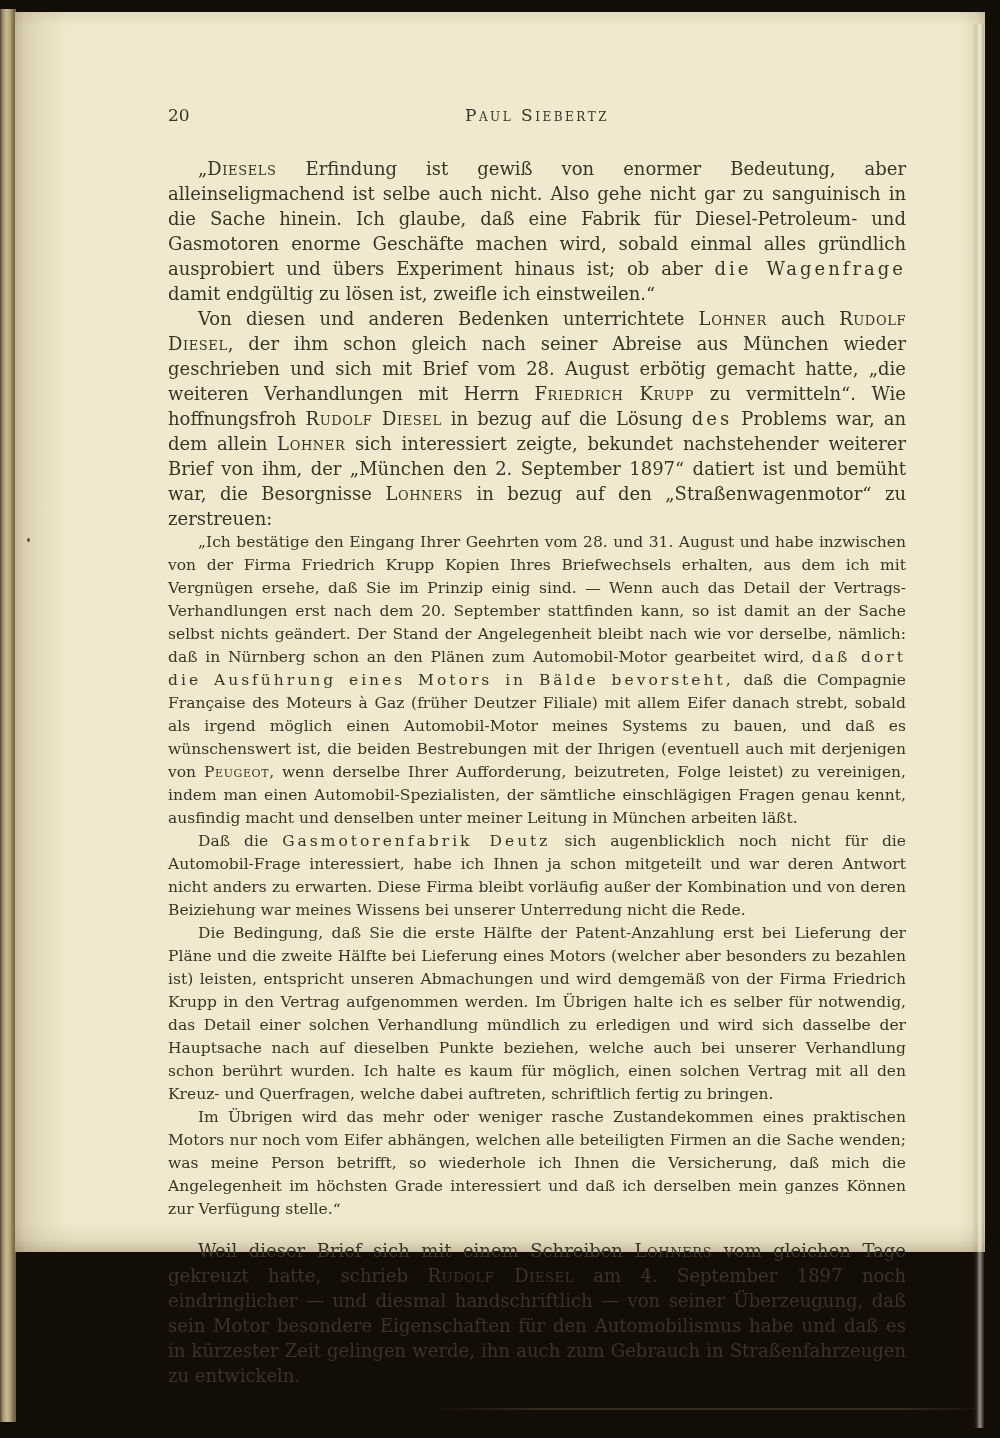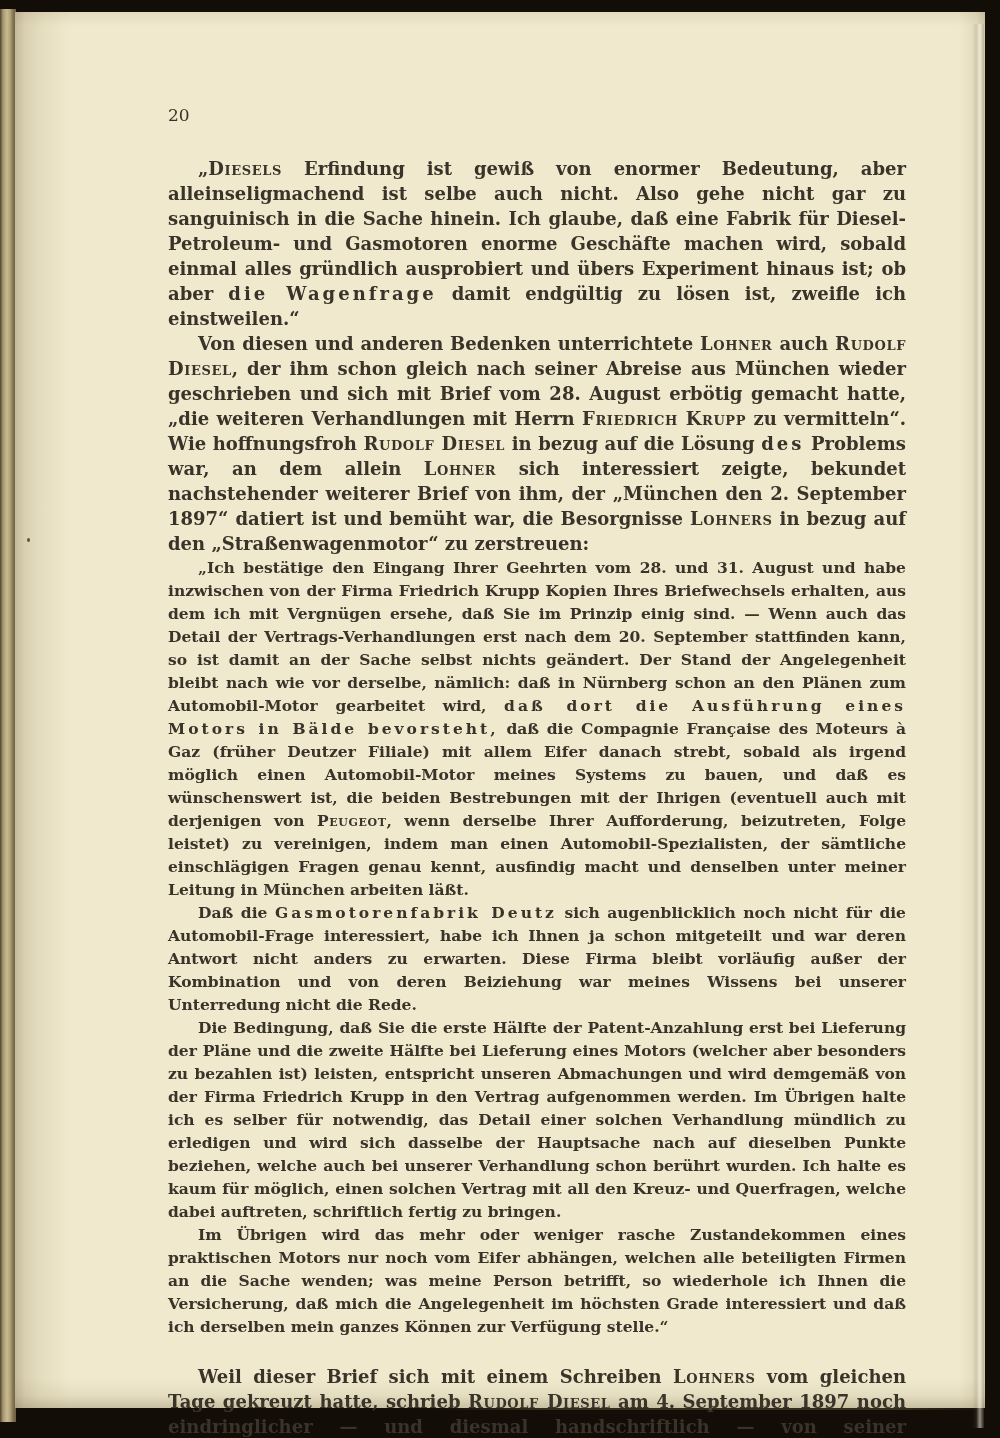--- a/index.html
+++ b/index.html
@@ -28,21 +28,21 @@
     width: 16px;
     background: linear-gradient(90deg,
       #4f452f 0px, #a5976f 3px, #c9ba92 7px,
       #b4a47c 10px, #83744f 13px, #6b5e41 16px);
   }
   .page {
     position: absolute;
     left: 15px;
     top: 12px;
     width: 970px;
-    height: 1396px;
+    height: 1240px;
     background:
       
       linear-gradient(90deg, rgba(130,112,74,0.40) 0px, rgba(138,121,82,0.22) 10px,
         rgba(150,134,94,0.12) 26px, rgba(150,134,94,0) 55px),
       
       linear-gradient(270deg, rgba(120,104,70,0.28) 0px, rgba(130,114,78,0.12) 9px,
         rgba(130,114,78,0) 26px),
       
       linear-gradient(0deg, rgba(110,95,62,0.30) 0px, rgba(120,105,70,0.10) 12px,
         rgba(120,105,70,0) 30px),
@@ -88,37 +88,36 @@
   .running-head {
     display: block;
     text-align: center;
     font-variant: small-caps;
     letter-spacing: 2.5px;
   }
   .para {
     margin: 0;
     text-align: justify;
     text-indent: 30px;
-    font-weight: bold;
   }
   .para.main {
     font-size: 18px;
     line-height: 25px;
   }
   .para.main + .para.main {
     margin-top: 0;
   }
   .para.letter {
     font-size: 15.5px;
     line-height: 23px;
   }
   .para.main + .para.letter {
   }
   .para.letter + .para.main {
-    margin-top: 26px;
+    margin-top: 17px;
   }
   .run-n {}
   .run-sc {
     font-variant: small-caps;
     letter-spacing: 0.6px;
   }
   .run-sp {
     letter-spacing: 3px;
   }
   .dust-speck {
@@ -132,20 +131,21 @@
 </style>
 </head>
 <body style="--paper: #f0e9cd; --ink: #3a3329; --background: #120d07;">
 
 <div class="scan">
   <div class="left-edge"></div>
 
   <div class="page">
     <div class="page-header">
       <span class="page-num">20</span>
+      <span class="running-head">Paul Siebertz</span>
     </div>
     <div class="text-block">
         <p class="para main"><span class="run-n">„</span><span class="run-sc">Diesels</span><span class="run-n"> Erfindung ist gewiß von enormer Bedeutung, aber alleinseligmachend ist selbe auch nicht. Also gehe nicht gar zu sanguinisch in die Sache hinein. Ich glaube, daß eine Fabrik für Diesel-Petroleum- und Gasmotoren enorme Geschäfte machen wird, sobald einmal alles gründlich ausprobiert und übers Experiment hinaus ist; ob aber </span><span class="run-sp">die Wagenfrage</span><span class="run-n"> damit endgültig zu lösen ist, zweifle ich einstweilen.“</span></p>
         <p class="para main"><span class="run-n">Von diesen und anderen Bedenken unterrichtete </span><span class="run-sc">Lohner</span><span class="run-n"> auch </span><span class="run-sc">Rudolf Diesel</span><span class="run-n">, der ihm schon gleich nach seiner Abreise aus München wieder geschrieben und sich mit Brief vom 28. August erbötig gemacht hatte, „die weiteren Verhandlungen mit Herrn </span><span class="run-sc">Friedrich Krupp</span><span class="run-n"> zu vermitteln“. Wie hoffnungsfroh </span><span class="run-sc">Rudolf Diesel</span><span class="run-n"> in bezug auf die Lösung </span><span class="run-sp">des</span><span class="run-n"> Problems war, an dem allein </span><span class="run-sc">Lohner</span><span class="run-n"> sich interessiert zeigte, bekundet nachstehender weiterer Brief von ihm, der „München den 2. September 1897“ datiert ist und bemüht war, die Besorgnisse </span><span class="run-sc">Lohners</span><span class="run-n"> in bezug auf den „Straßenwagenmotor“ zu zerstreuen:</span></p>
         <p class="para letter"><span class="run-n">„Ich bestätige den Eingang Ihrer Geehrten vom 28. und 31. August und habe inzwischen von der Firma Friedrich Krupp Kopien Ihres Briefwechsels erhalten, aus dem ich mit Vergnügen ersehe, daß Sie im Prinzip einig sind. — Wenn auch das Detail der Vertrags-Verhandlungen erst nach dem 20. September stattfinden kann, so ist damit an der Sache selbst nichts geändert. Der Stand der Angelegenheit bleibt nach wie vor derselbe, nämlich: daß in Nürnberg schon an den Plänen zum Automobil-Motor gearbeitet wird, </span><span class="run-sp">daß dort die Ausführung eines Motors in Bälde bevorsteht,</span><span class="run-n"> daß die Compagnie Française des Moteurs à Gaz (früher Deutzer Filiale) mit allem Eifer danach strebt, sobald als irgend möglich einen Automobil-Motor meines Systems zu bauen, und daß es wünschenswert ist, die beiden Bestrebungen mit der Ihrigen (eventuell auch mit derjenigen von </span><span class="run-sc">Peugeot</span><span class="run-n">, wenn derselbe Ihrer Aufforderung, beizutreten, Folge leistet) zu vereinigen, indem man einen Automobil-Spezialisten, der sämtliche einschlägigen Fragen genau kennt, ausfindig macht und denselben unter meiner Leitung in München arbeiten läßt.</span></p>
         <p class="para letter"><span class="run-n">Daß die </span><span class="run-sp">Gasmotorenfabrik Deutz</span><span class="run-n"> sich augenblicklich noch nicht für die Automobil-Frage interessiert, habe ich Ihnen ja schon mitgeteilt und war deren Antwort nicht anders zu erwarten. Diese Firma bleibt vorläufig außer der Kombination und von deren Beiziehung war meines Wissens bei unserer Unterredung nicht die Rede.</span></p>
         <p class="para letter"><span class="run-n">Die Bedingung, daß Sie die erste Hälfte der Patent-Anzahlung erst bei Lieferung der Pläne und die zweite Hälfte bei Lieferung eines Motors (welcher aber besonders zu bezahlen ist) leisten, entspricht unseren Abmachungen und wird demgemäß von der Firma Friedrich Krupp in den Vertrag aufgenommen werden. Im Übrigen halte ich es selber für notwendig, das Detail einer solchen Verhandlung mündlich zu erledigen und wird sich dasselbe der Hauptsache nach auf dieselben Punkte beziehen, welche auch bei unserer Verhandlung schon berührt wurden. Ich halte es kaum für möglich, einen solchen Vertrag mit all den Kreuz- und Querfragen, welche dabei auftreten, schriftlich fertig zu bringen.</span></p>
         <p class="para letter"><span class="run-n">Im Übrigen wird das mehr oder weniger rasche Zustandekommen eines praktischen Motors nur noch vom Eifer abhängen, welchen alle beteiligten Firmen an die Sache wenden; was meine Person betrifft, so wiederhole ich Ihnen die Versicherung, daß mich die Angelegenheit im höchsten Grade interessiert und daß ich derselben mein ganzes Können zur Verfügung stelle.“</span></p>
         <p class="para main"><span class="run-n">Weil dieser Brief sich mit einem Schreiben </span><span class="run-sc">Lohners</span><span class="run-n"> vom gleichen Tage gekreuzt hatte, schrieb </span><span class="run-sc">Rudolf Diesel</span><span class="run-n"> am 4. September 1897 noch eindringlicher — und diesmal handschriftlich — von seiner Überzeugung, daß sein Motor besondere Eigenschaften für den Automobilismus habe und daß es in kürzester Zeit gelingen werde, ihn auch zum Gebrauch in Straßenfahrzeugen zu entwickeln.</span></p>
       </div>

